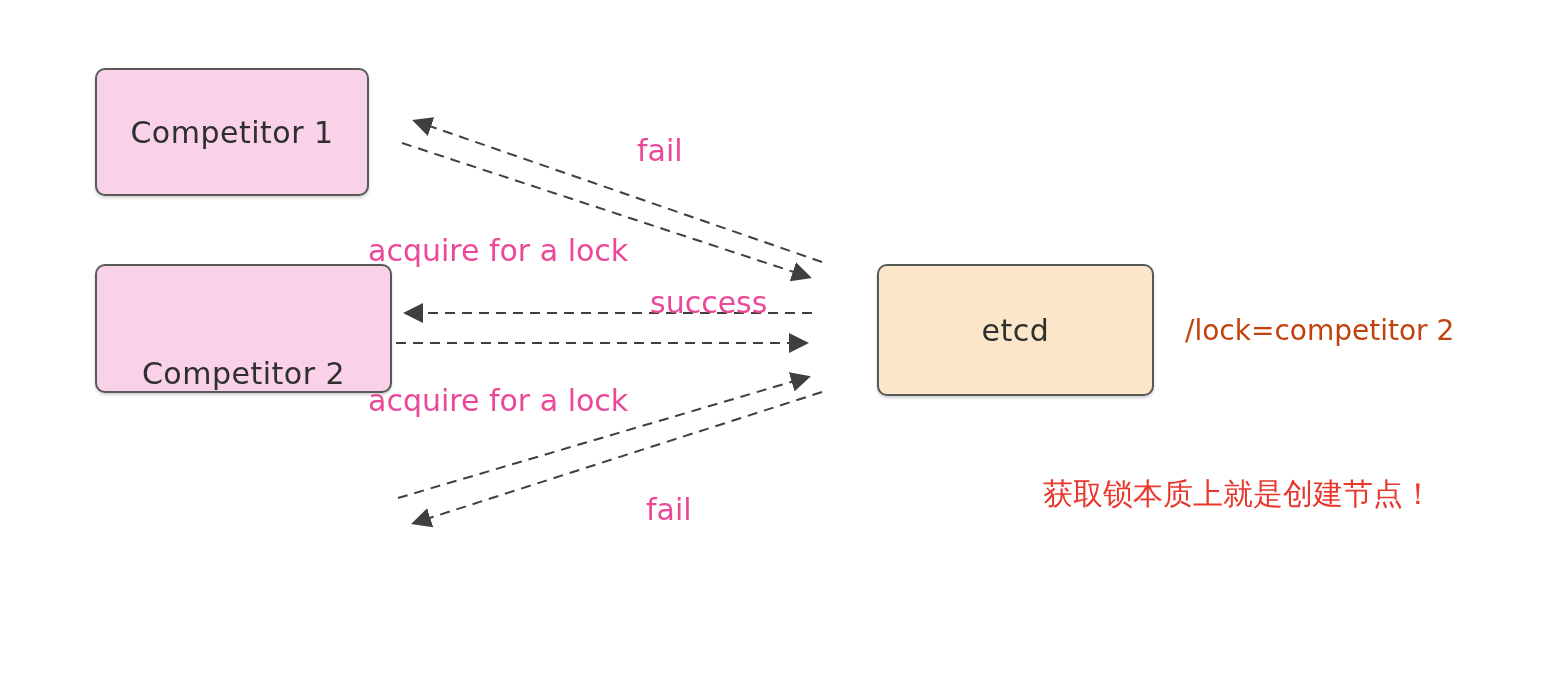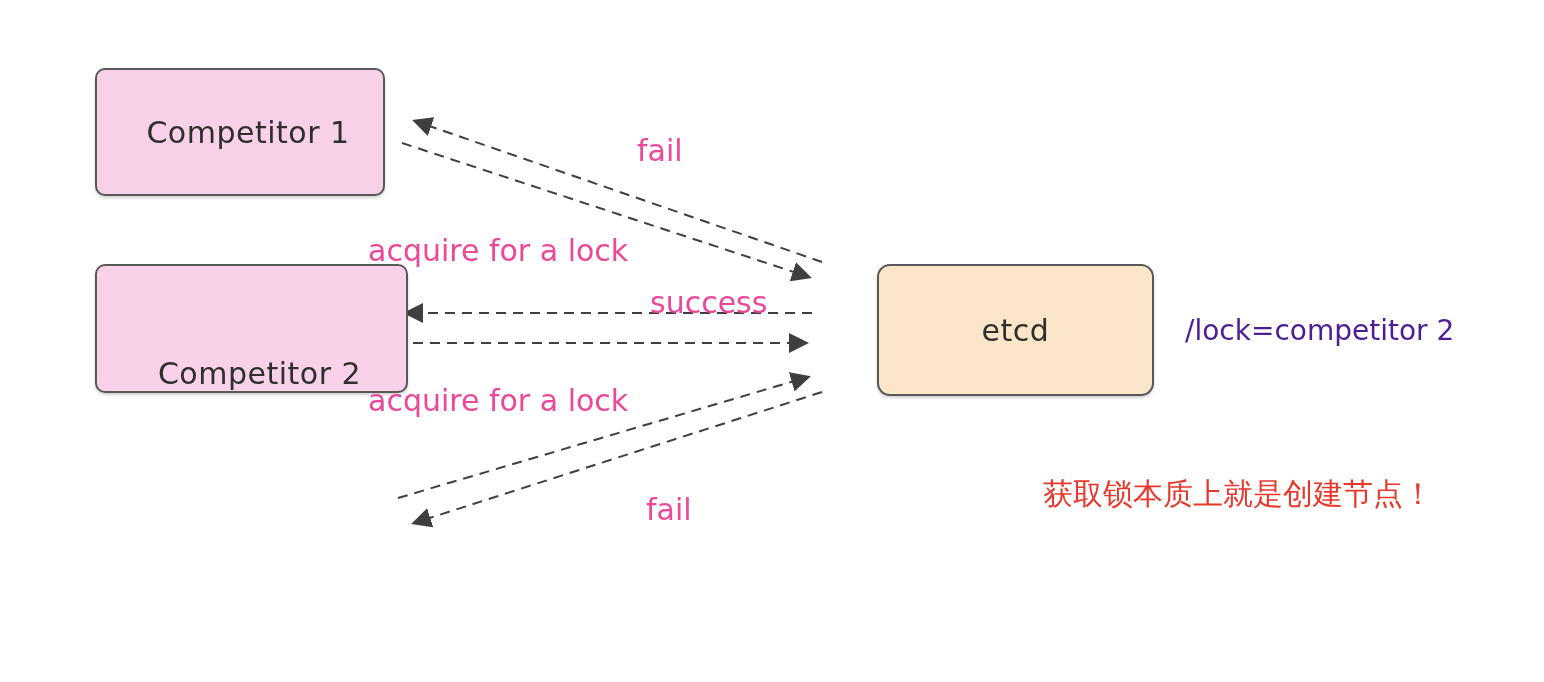--- a/index.html
+++ b/index.html
@@ -24,25 +24,23 @@
     justify-content: center;
     border: 2.5px solid #595959;
     border-radius: 10px;
     font-size: 30px;
     color: #2f2f2f;
     box-shadow: 0 2px 3px rgba(0,0,0,0.18);
     letter-spacing: 0.5px;
   }
   .competitor {
     background: var(--competitor-fill, #f9d2e9);
-    padding-left: 16px;
   }
   .etcd {
     background: var(--etcd-fill, #fbe6c9);
-    border-radius: 13px;
   }
   .node-c1 { left: 95px;  top: 68px;  width: 270px; height: 124px; }
   .node-c2 { left: 95px;  top: 264px; width: 293px; height: 125px; align-items: flex-end; }
   .node-c3 { left: 95px;  top: 458px; width: 270px; height: 122px; }
   .node-etcd { left: 877px; top: 264px; width: 273px; height: 128px; }
 
   svg.edges {
     position: absolute;
     left: 0;
     top: 0;
@@ -59,21 +57,21 @@
   .label-acquire-top     { left: 368px; top: 233px; }
   .label-success         { left: 650px; top: 285px; }
   .label-acquire-bottom  { left: 368px; top: 383px; }
   .label-fail-bottom     { left: 646px; top: 492px; }
 
   .annotation-lock {
     position: absolute;
     left: 1185px;
     top: 314px;
     font-size: 28px;
-    color: #4c1d95;
+    color: #c2410c;
     white-space: nowrap;
   }
   .annotation-note {
     position: absolute;
     left: 1043px;
     top: 474px;
     font-size: 30px;
     color: var(--note-red, #e8372c);
     white-space: nowrap;
     text-align: right;

